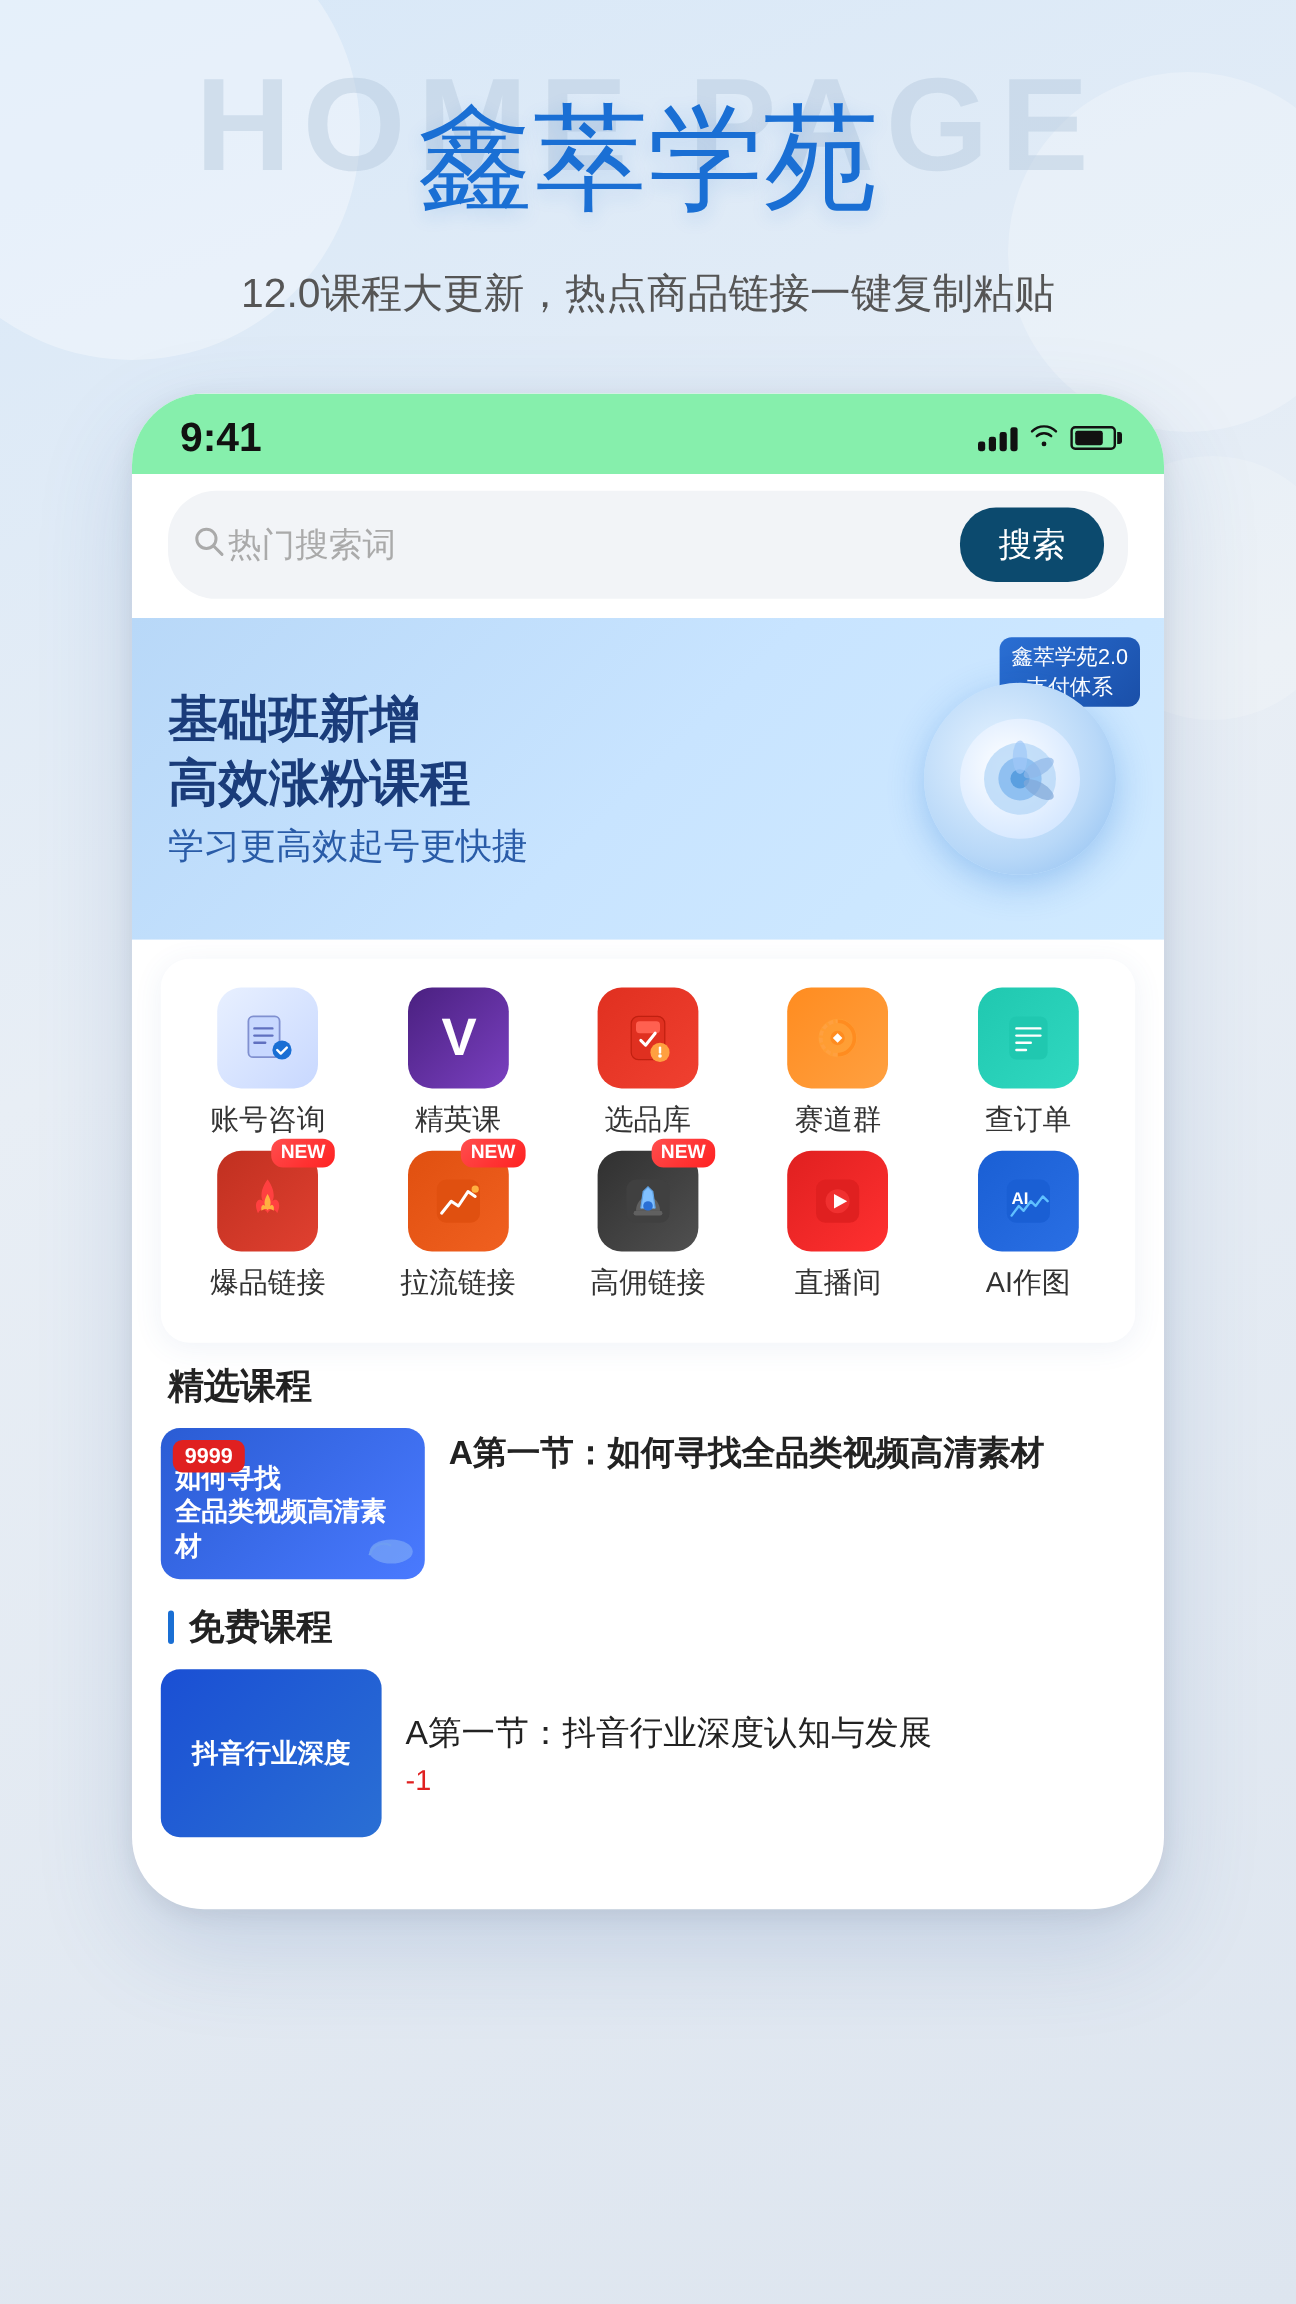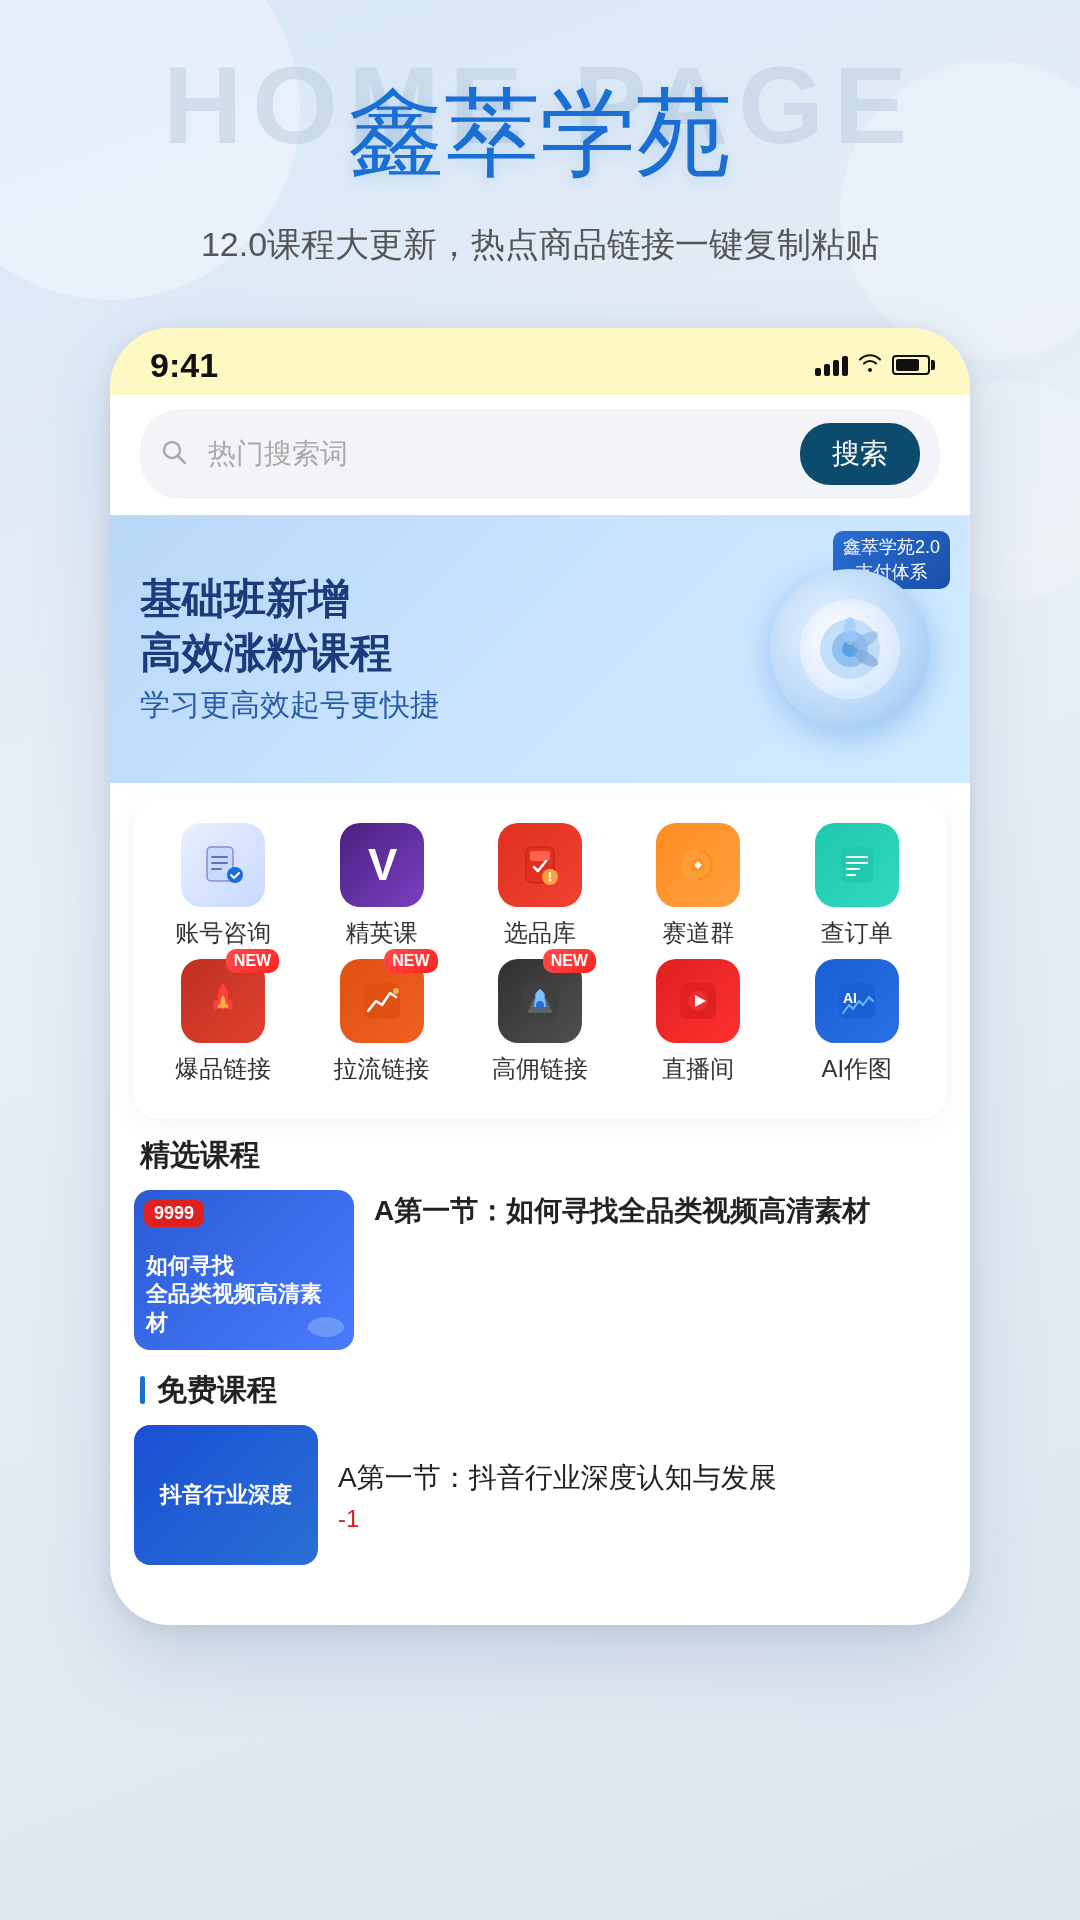--- a/index.html
+++ b/index.html
@@ -95,21 +95,21 @@
       overflow: hidden;
       position: relative;
     }
 
     
     .status-bar {
       display: flex;
       justify-content: space-between;
       align-items: center;
       padding: 18px 40px 10px;
-      background: #fef9c3;
+      background: #86efac;
       gap: 36px;
     }
     .status-time {
       font-size: 34px;
       font-weight: 600;
       color: #111;
     }
     .status-icons {
       display: flex;
       align-items: center;
@@ -166,21 +166,21 @@
       align-items: center;
       background: #f2f4f7;
       border-radius: 40px;
       padding: 14px 20px;
       gap: 10px;
     }
     .search-input-area {
       flex: 1;
       display: flex;
       align-items: center;
-      gap: 20px;
+      gap: 2px;
     }
     .search-placeholder-text {
       font-size: 28px;
       color: #aaa;
     }
     .search-btn {
       background: #0c4a6e;
       color: #fff;
       border: none;
       border-radius: 30px;
@@ -338,21 +338,21 @@
     }
 
     .course-card-row {
       display: flex;
       padding: 0 24px 20px;
       gap: 20px;
       align-items: flex-start;
     }
     .course-thumb {
       width: 220px;
-      height: 160px;
+      height: 126px;
       border-radius: 16px;
       background: linear-gradient(135deg, #2a5cd4, #4a7aff);
       position: relative;
       overflow: hidden;
       flex-shrink: 0;
       display: flex;
       align-items: flex-end;
       padding: 12px;
       justify-content: center;
     }

